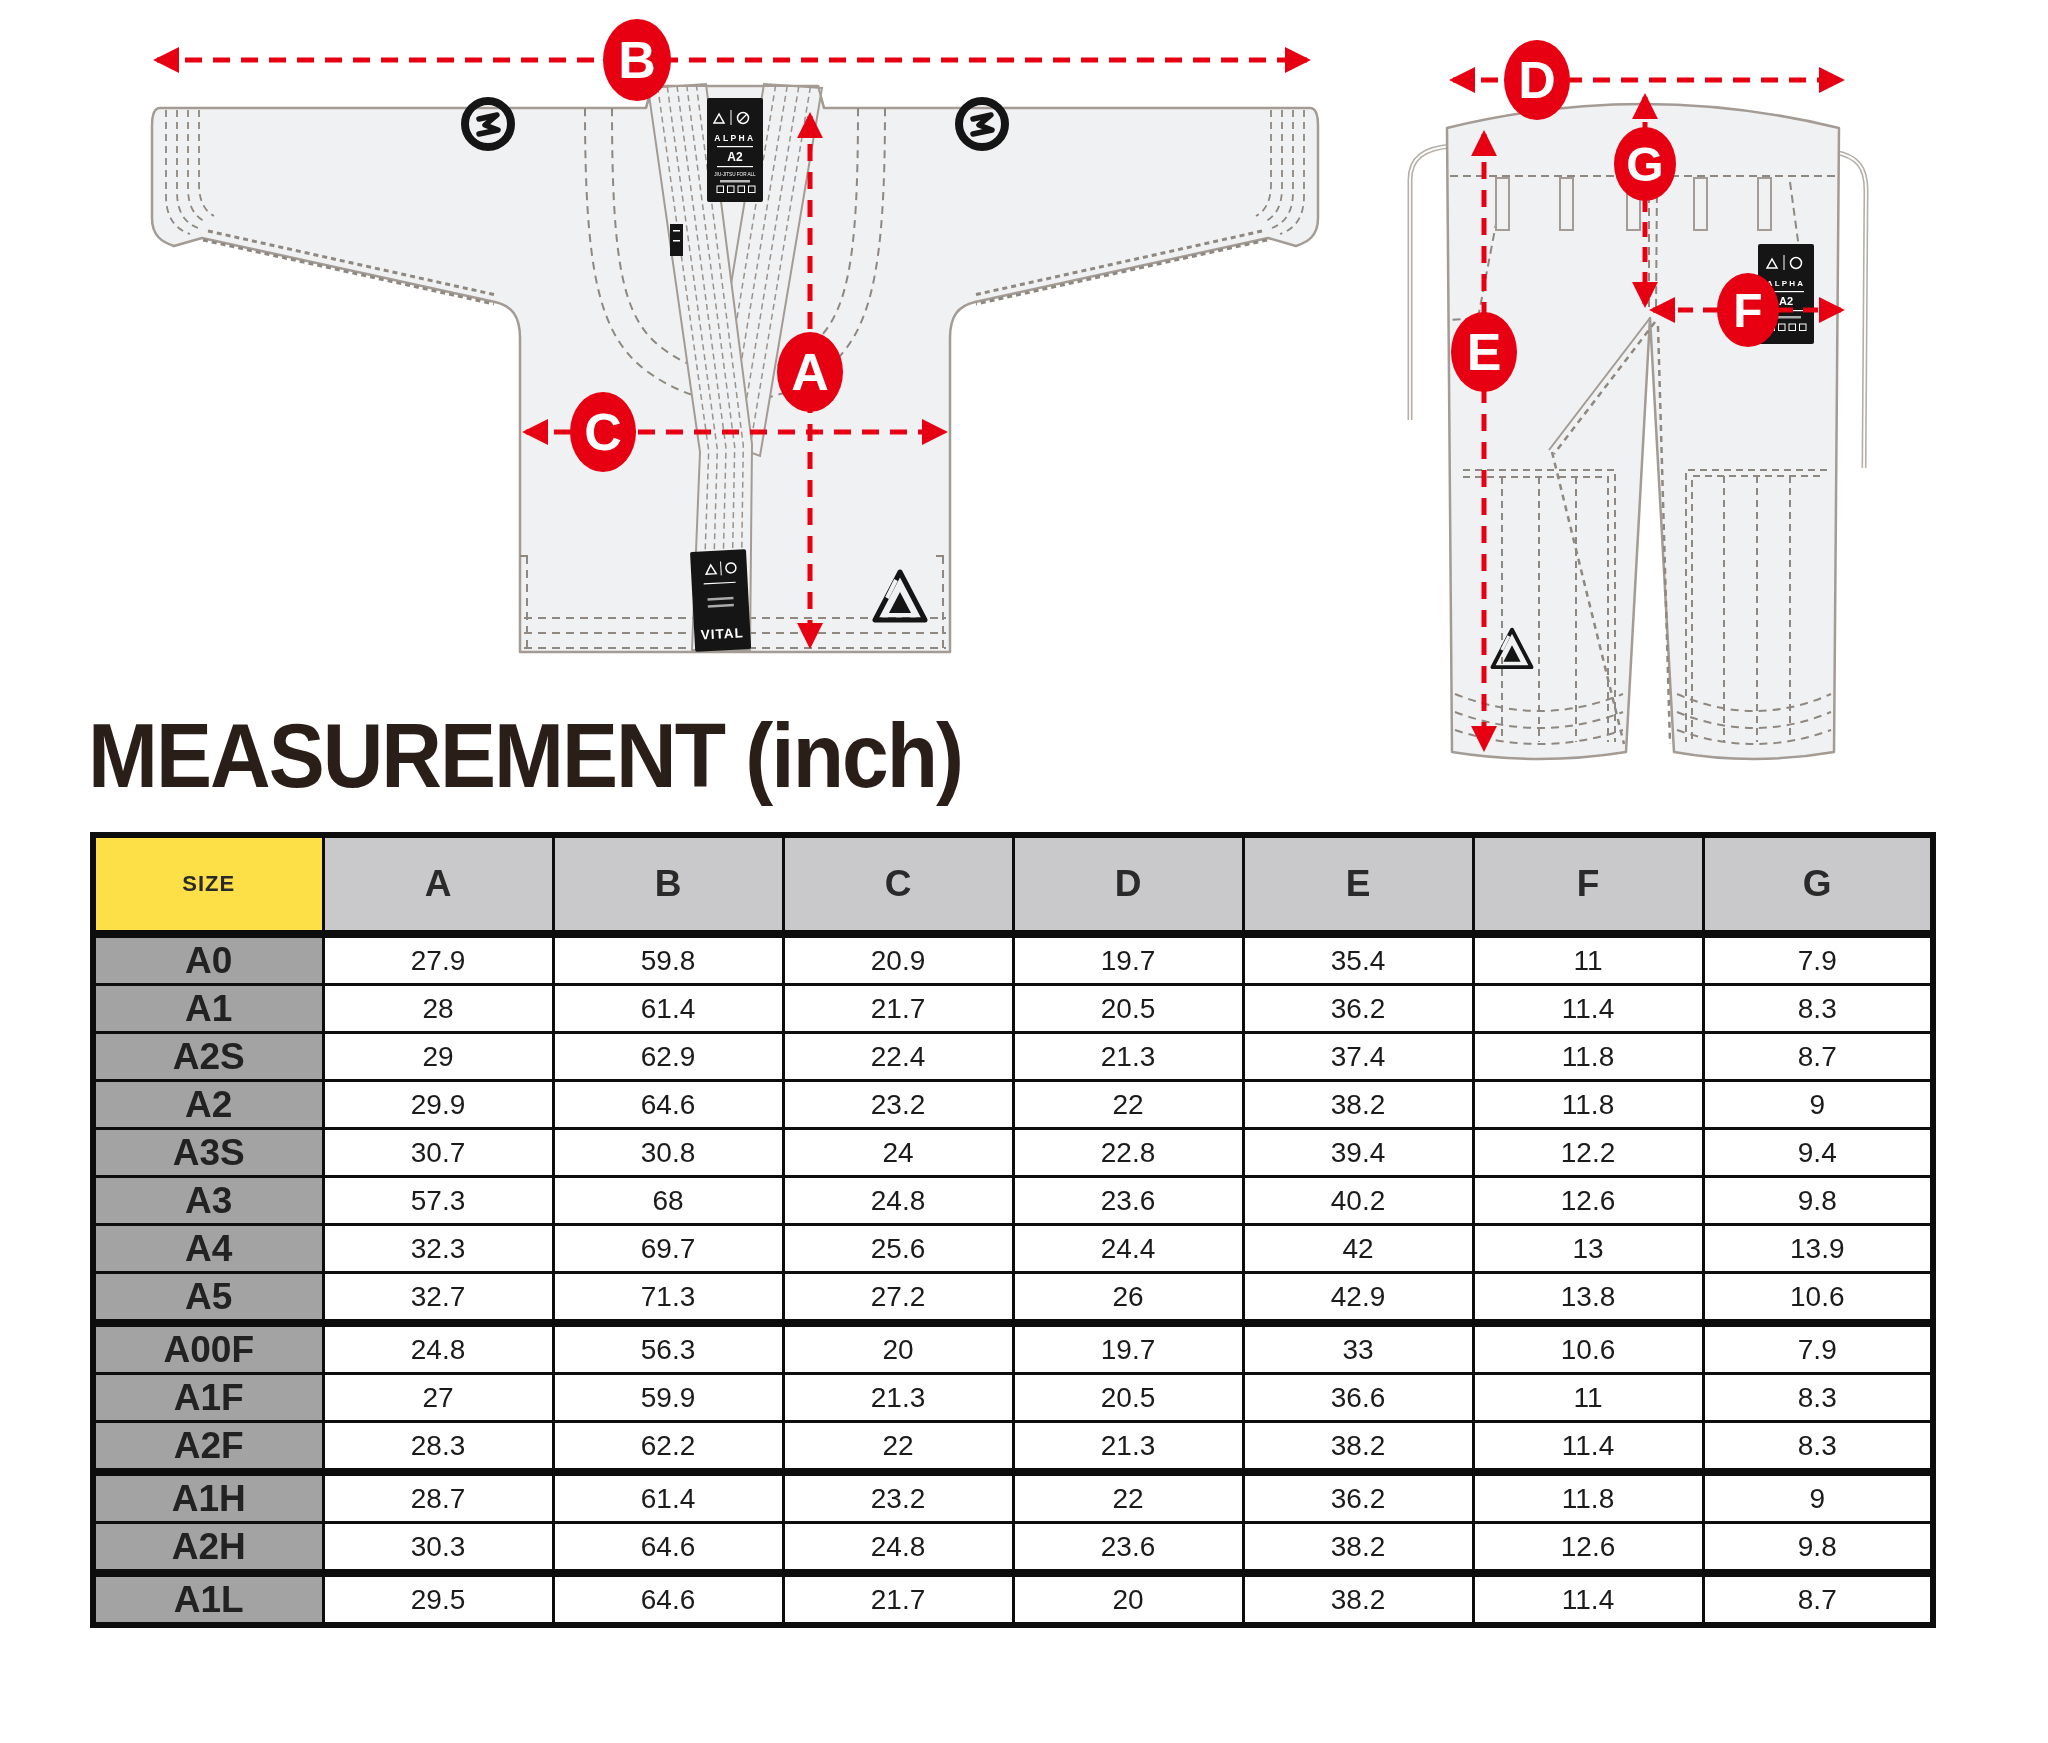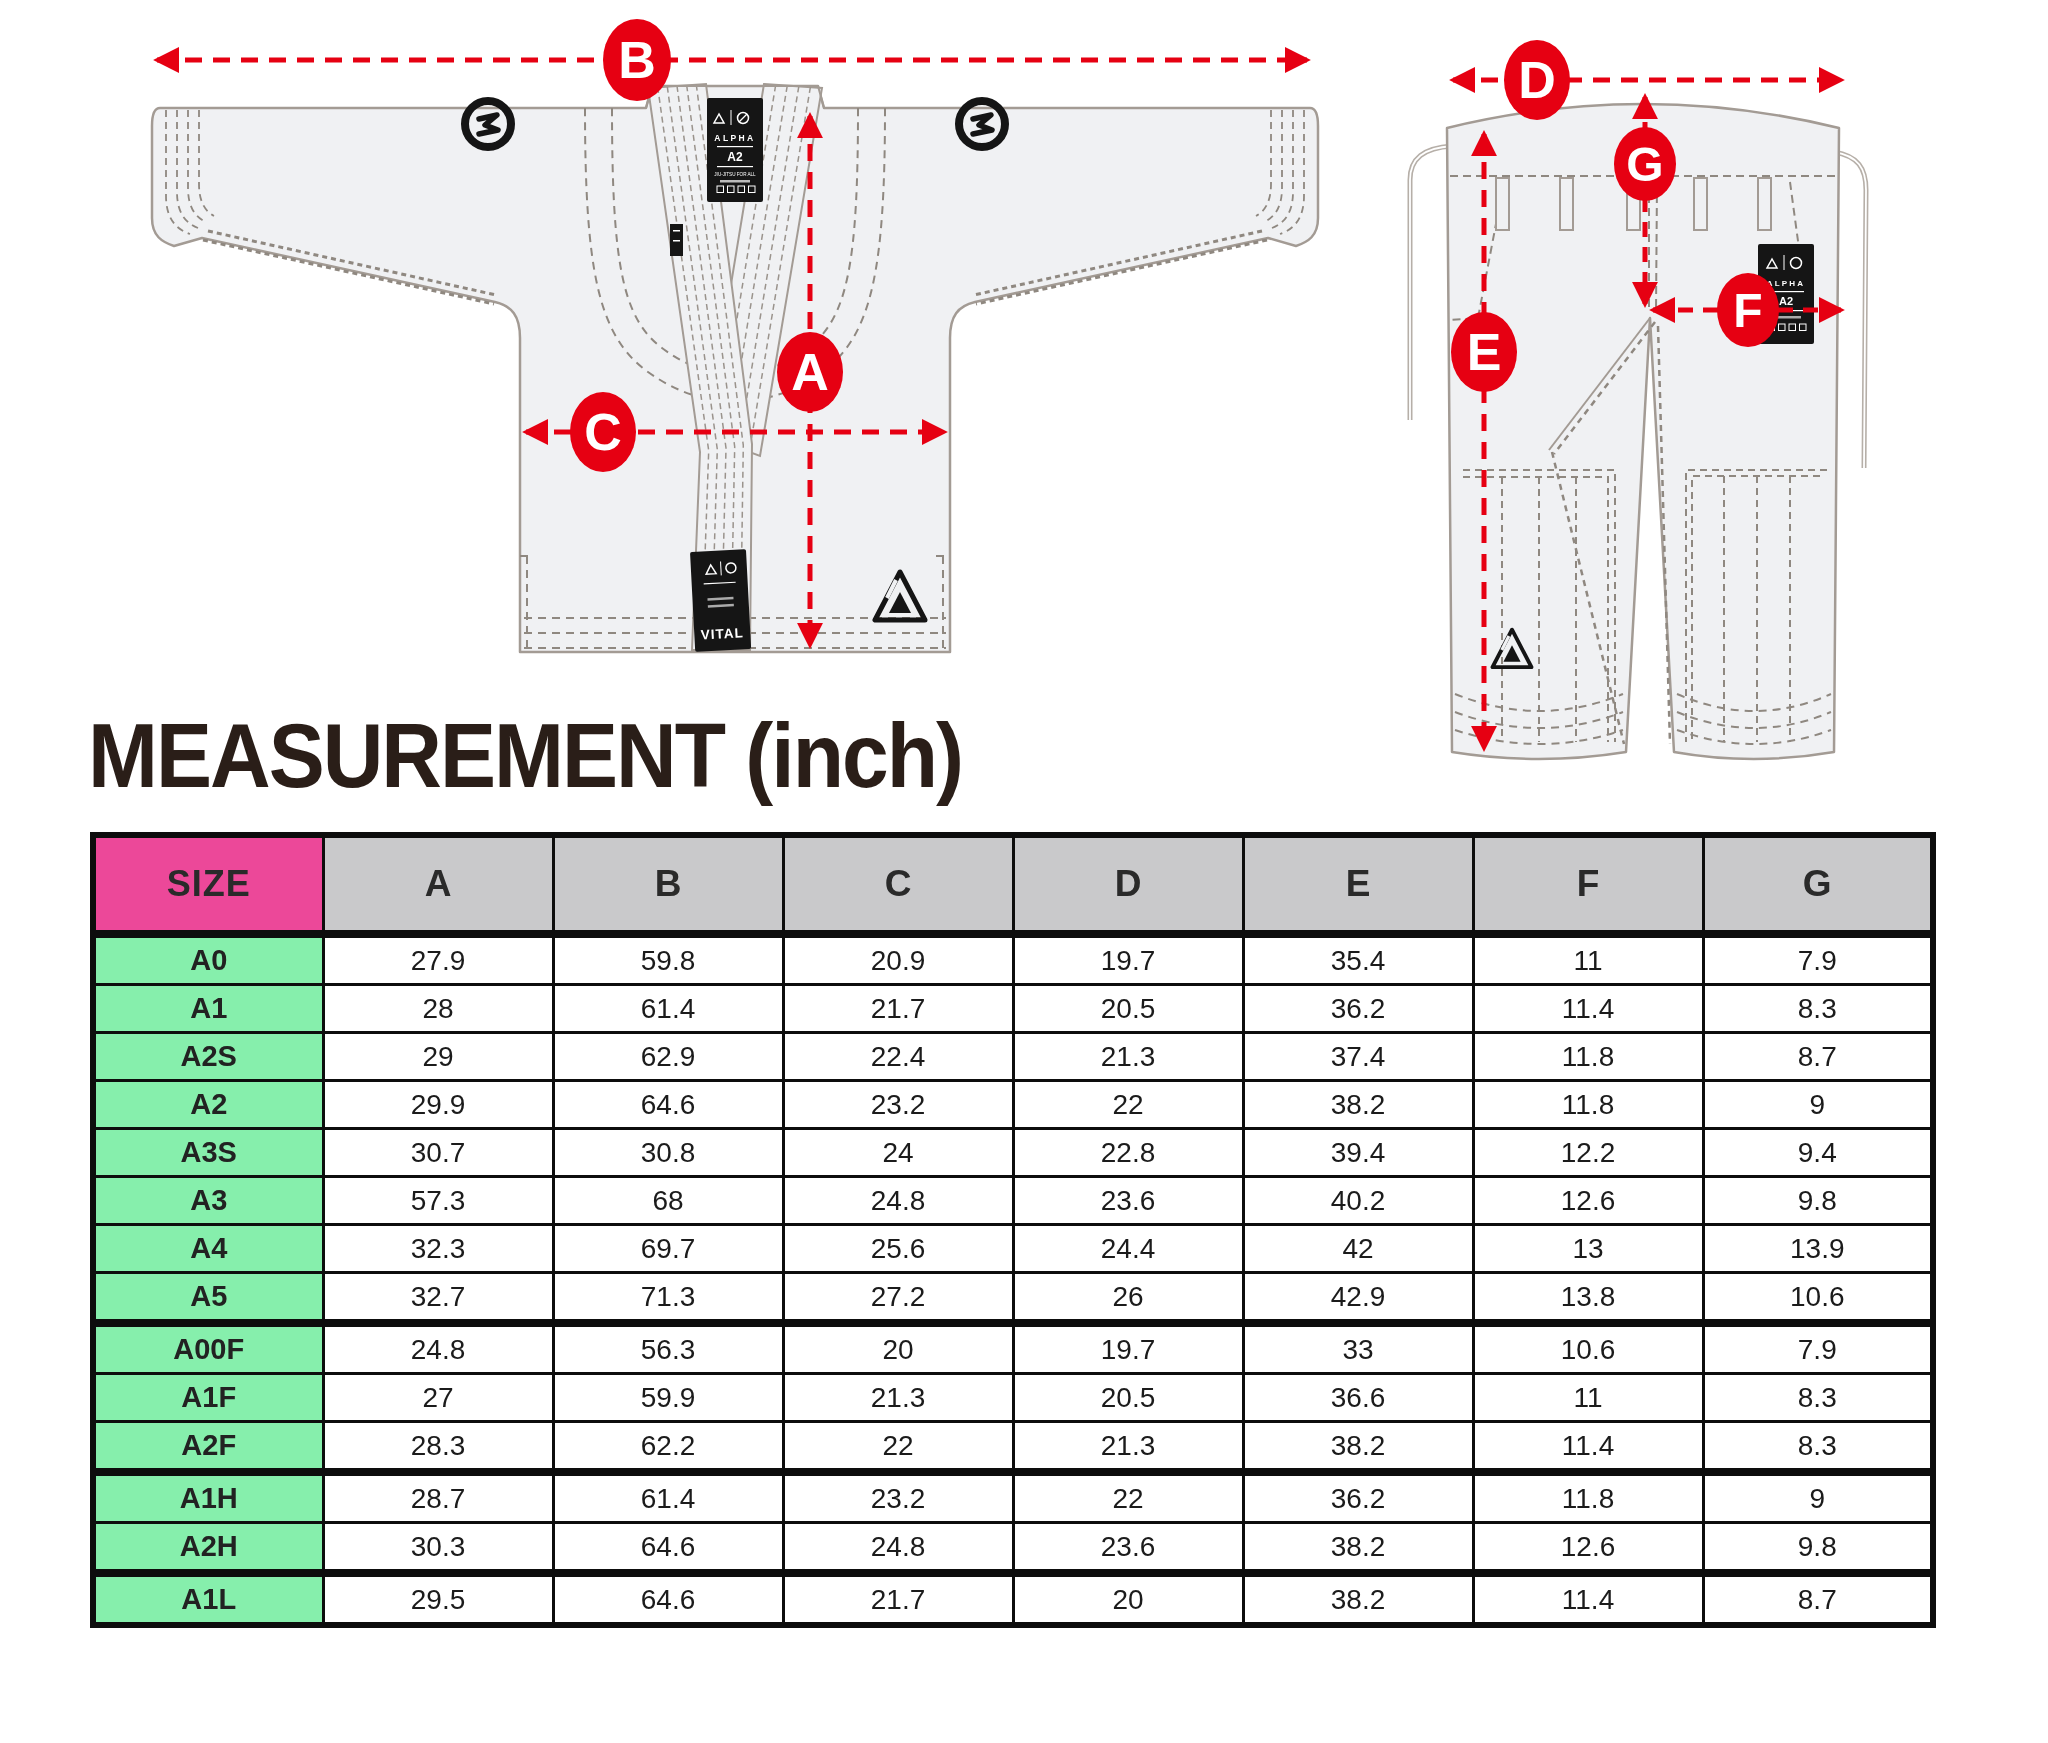--- a/index.html
+++ b/index.html
@@ -8,22 +8,22 @@
   .title{position:absolute;left:88px;top:704px;font-weight:bold;font-size:84px;
          letter-spacing:-2px;color:#2a1e18;transform:scaleY(1.08);transform-origin:left top;
          white-space:nowrap;}
   svg text{font-family:"Liberation Sans",sans-serif;}
   table.meas{position:absolute;left:90px;top:832px;width:1846px;border-collapse:collapse;
              table-layout:fixed;border:6px solid #0d0d0d;}
   table.meas th,table.meas td{border:3px solid #0d0d0d;text-align:center;vertical-align:middle;
              padding:0;}
   table.meas thead th{height:92px;background:#c9c9cb;font-size:37px;font-weight:bold;color:#2a2a2a;
              border-bottom:8px solid #0d0d0d;}
-  table.meas thead th.size-h{background:#ec4899;font-size:36px;letter-spacing:1px;}
-  table.meas tbody th{background:#86efac;font-size:29px;font-weight:bold;color:#222;height:45px;}
+  table.meas thead th.size-h{background:#fde047;font-size:22px;letter-spacing:1px;}
+  table.meas tbody th{background:#a3a3a3;font-size:37px;font-weight:bold;color:#222;height:45px;}
   table.meas tbody td{background:#ffffff;font-size:28px;font-weight:400;color:#1b1b1b;height:45px;}
   table.meas tbody tr.group-end th,table.meas tbody tr.group-end td{border-bottom:8px solid #0d0d0d;}
 </style>
 </head>
 <body>
 
 <div class="stage">
 
   <svg width="2048" height="812" viewBox="0 0 2048 812" style="position:absolute;left:0;top:0;">
     <defs>

